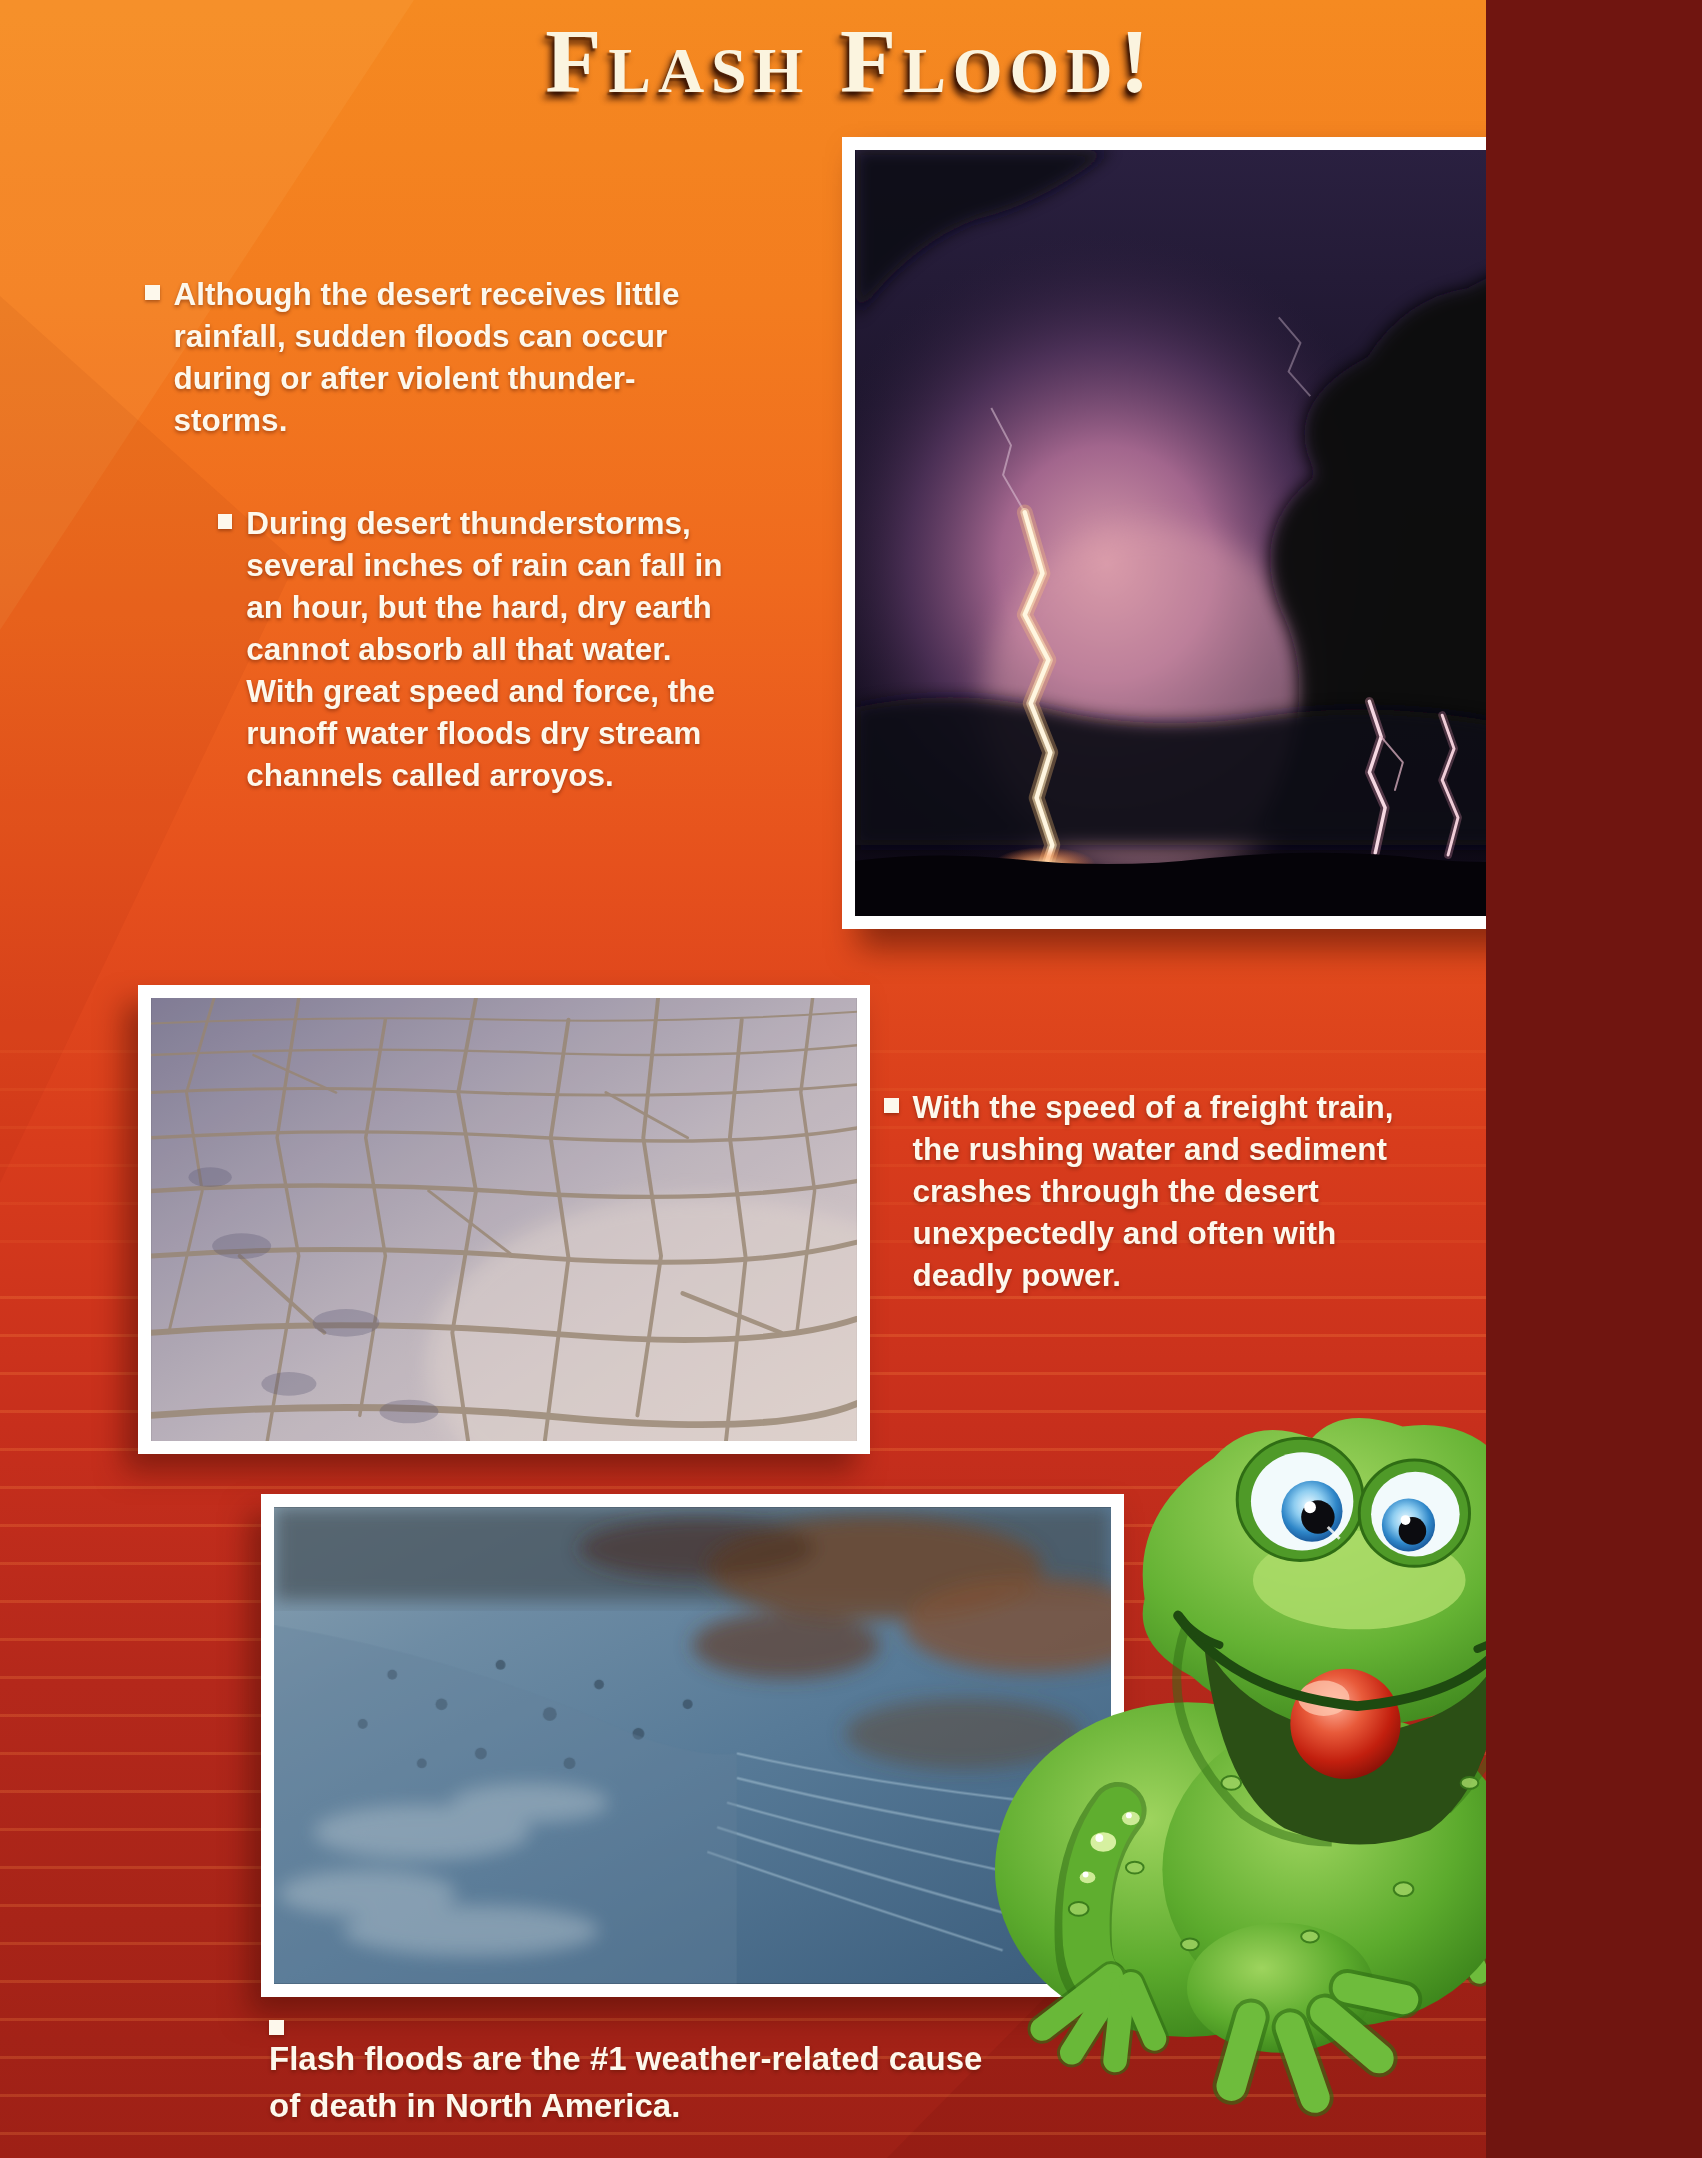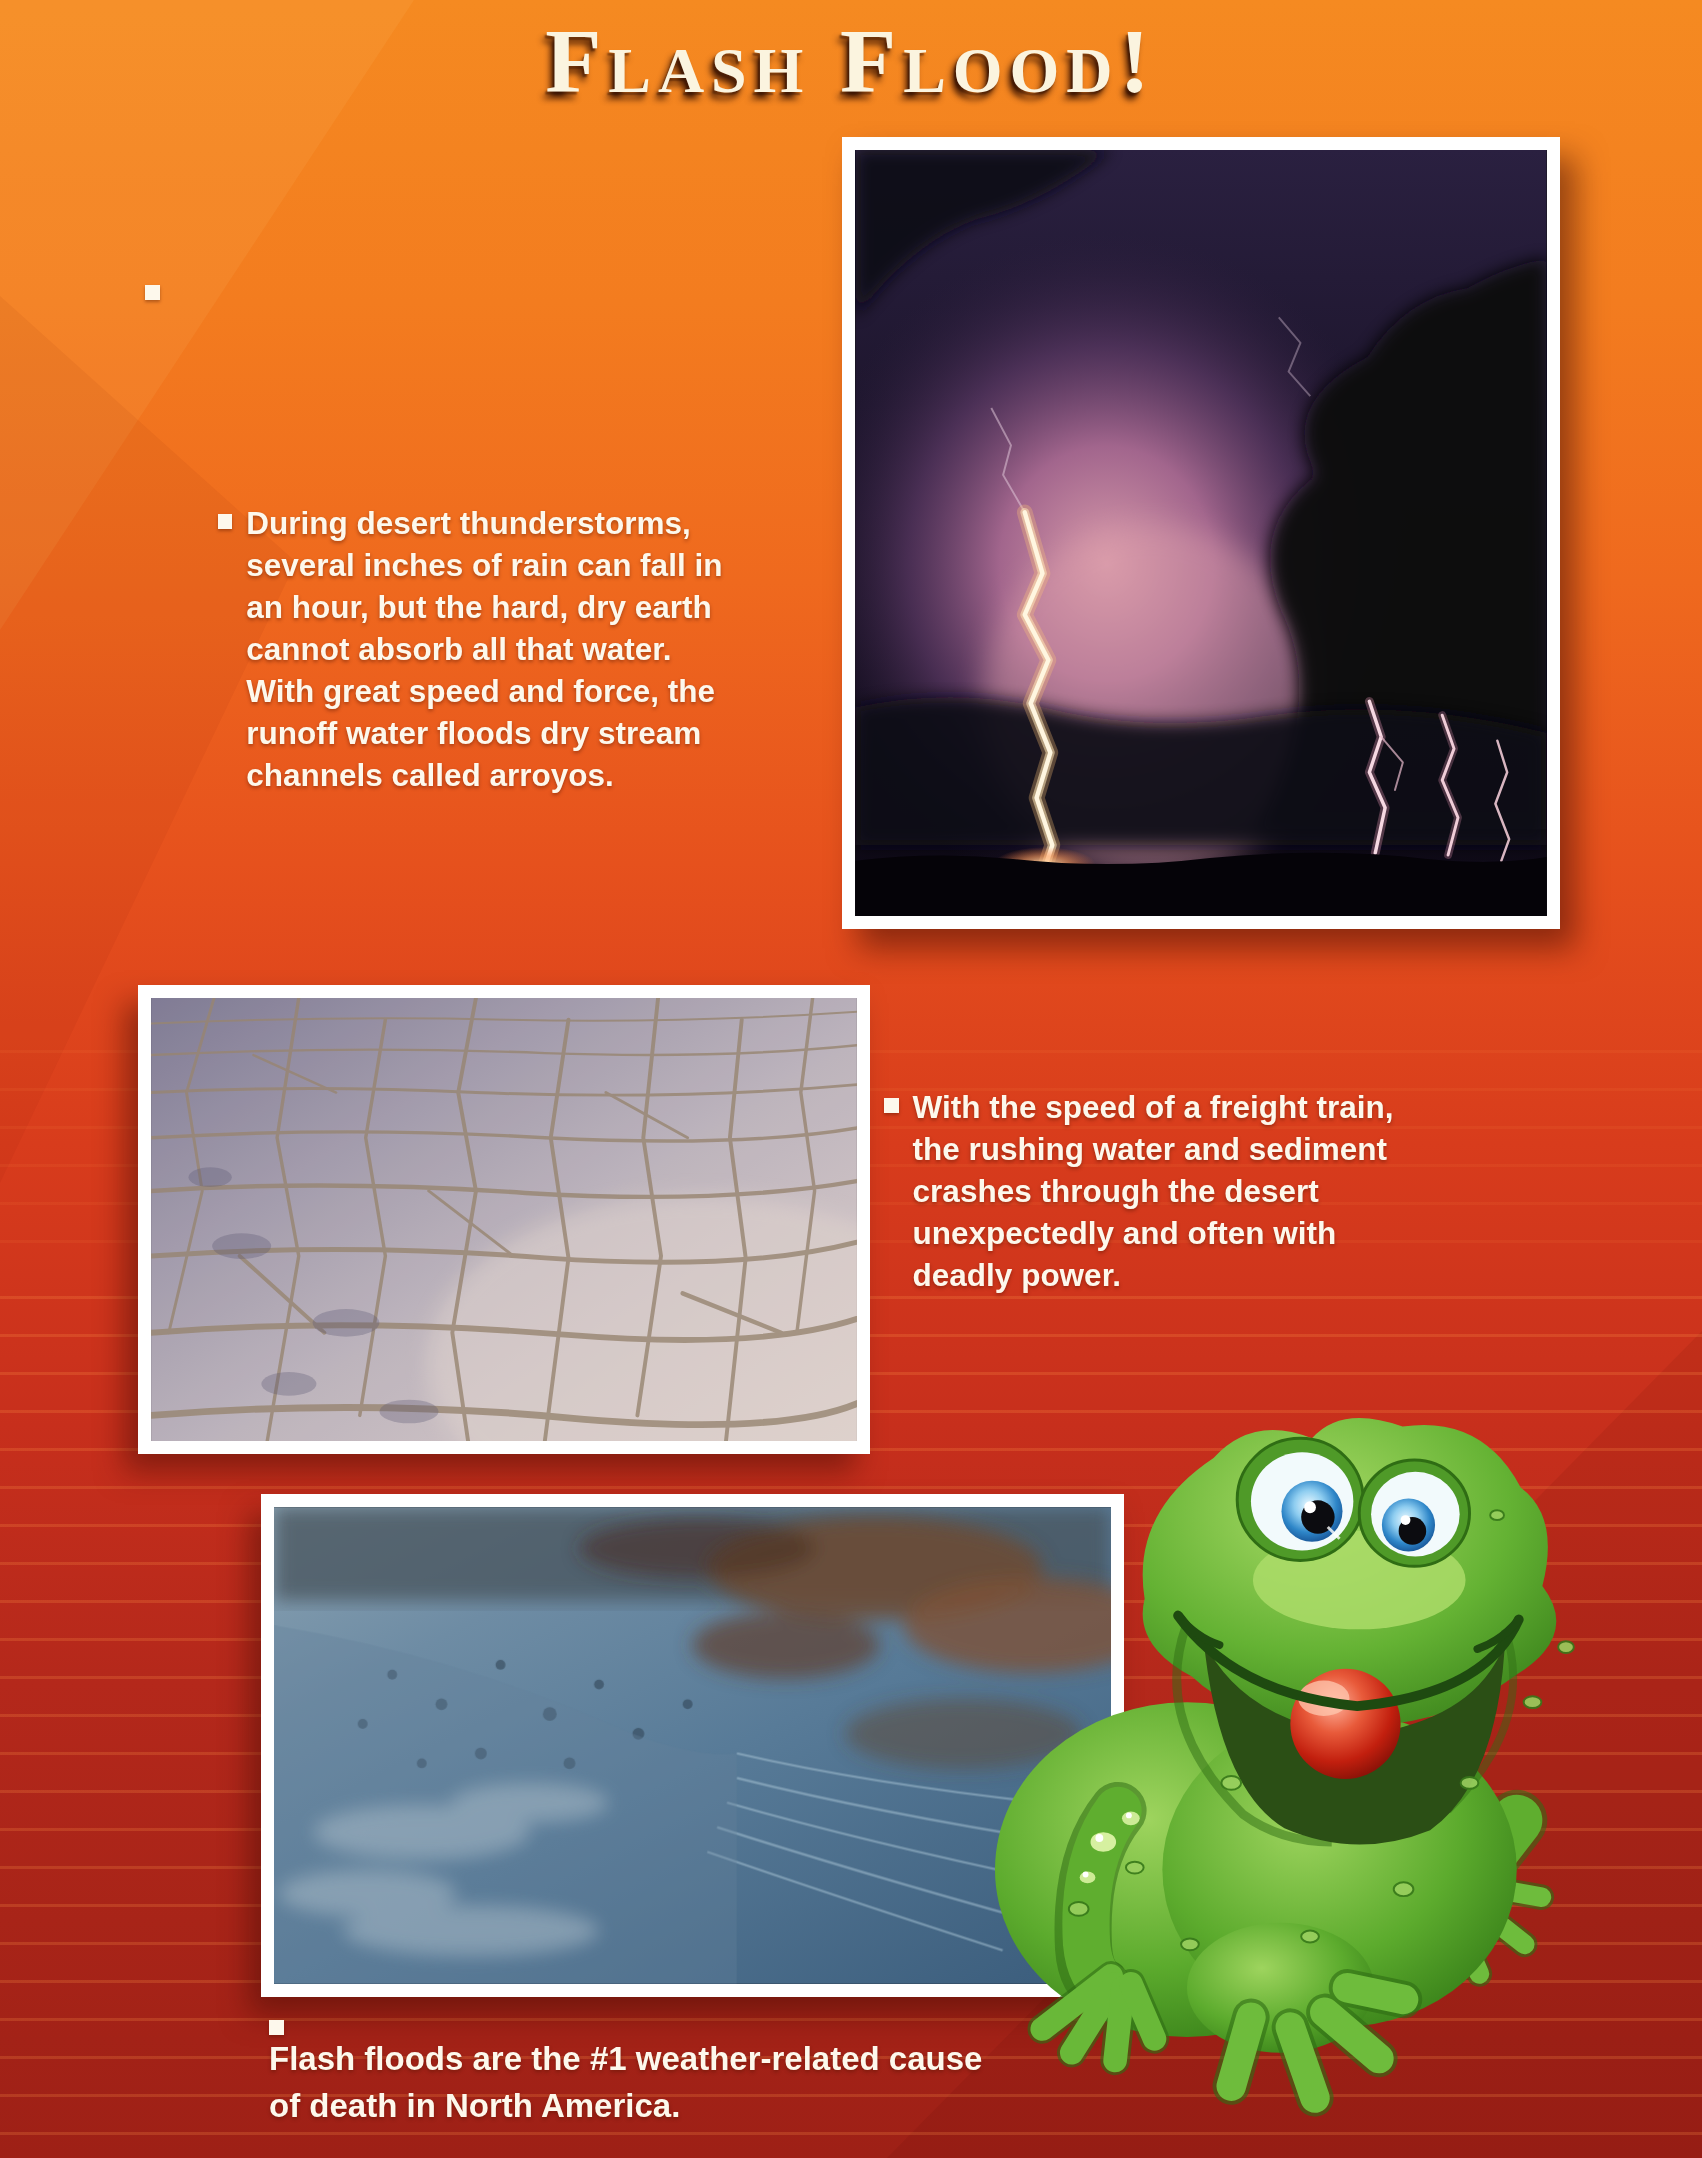--- a/index.html
+++ b/index.html
@@ -1,16 +1,16 @@
 <!DOCTYPE html>
 <html><head>
 <meta charset="utf-8">
 <style>
   html,body{margin:0;padding:0;background:#701510;}
-  #page{position:relative;width:1702px;height:2158px;overflow:hidden;
+  #page{position:relative;width:1486px;height:2158px;overflow:hidden;
         font-family:"Liberation Sans",sans-serif;
         background:linear-gradient(180deg,#f58a21 0%,#f37c1f 14%,#ef691e 27%,#e6511d 40%,
                    #d83c1c 53%,#c72f1c 66%,#b4281b 78%,#a82418 89%,#9e2016 100%);}
   .facet{position:absolute;pointer-events:none;}
   .stripes{position:absolute;left:0;width:1702px;pointer-events:none;
         background:repeating-linear-gradient(180deg,rgba(255,150,70,0) 0 35px,
                    rgba(255,150,70,.26) 35px 38px);}
   .title{position:absolute;left:0;top:7.9px;width:1702px;text-align:center;
         font-family:"Liberation Serif",serif;font-weight:bold;font-variant:small-caps;
         font-size:92px;letter-spacing:6.9px;color:#fbf4df;
@@ -39,20 +39,24 @@
               clip-path:polygon(0 0,100% 30%,0 100%);"></div>
   <div class="facet" style="left:887px;top:1330px;width:816px;height:828px;background:rgba(60,0,0,.08);
               clip-path:polygon(100% 0,100% 100%,0 100%);"></div>
   <div class="stripes" style="top:1015px;height:246px;opacity:.35;"></div>
   <div class="stripes" style="top:1261px;height:897px;opacity:.85;"></div>
 
   <div class="title">Flash Flood!</div>
 
   <div class="bullet" style="left:145px;top:273px;width:650px;">
     <span class="sq"></span>
+    <span class="btxt">Although the desert receives little
+rainfall, sudden floods can occur
+during or after violent thunder-
+storms.</span>
   </div>
 
   <div class="bullet" style="left:145px;top:502px;width:650px;justify-content:center;">
     <span class="sq"></span>
     <span class="btxt">During desert thunderstorms,
 several inches of rain can fall in
 an hour, but the hard, dry earth
 cannot absorb all that water.
 With great speed and force, the
 runoff water floods dry stream

